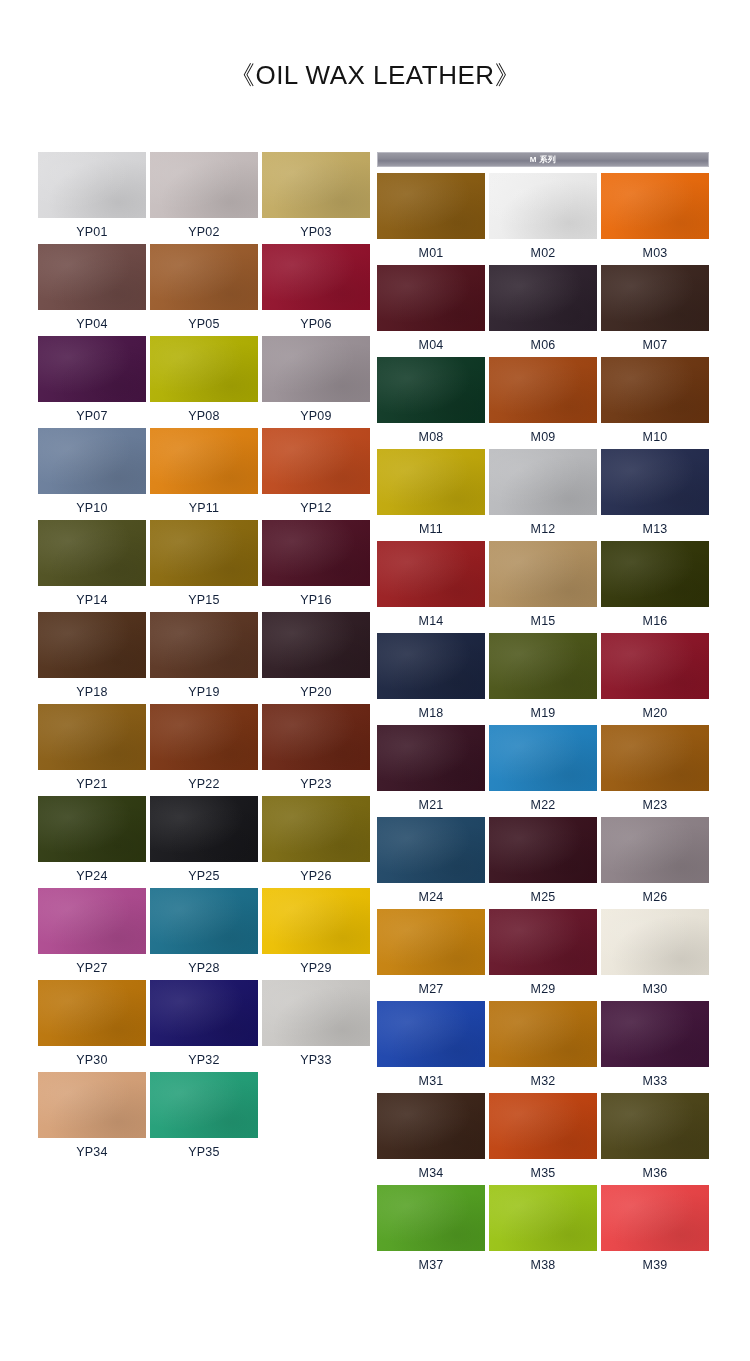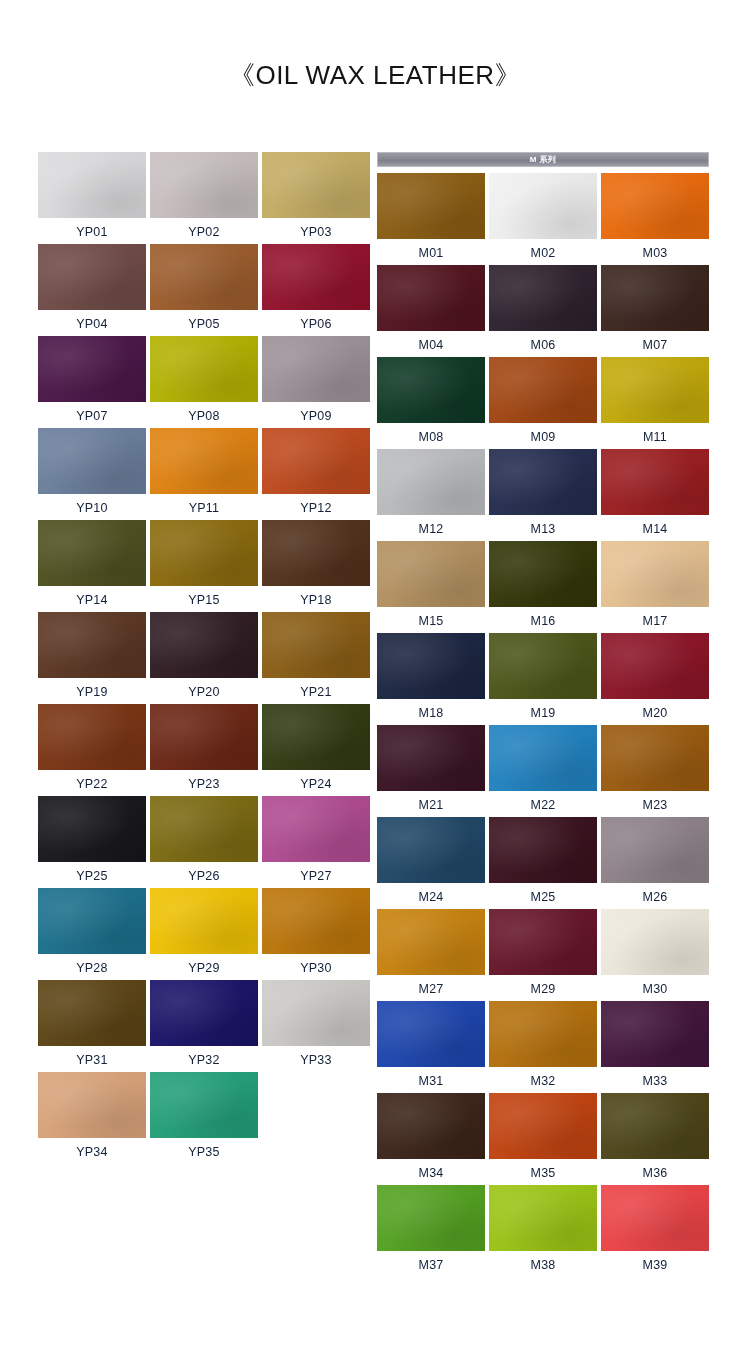--- a/index.html
+++ b/index.html
@@ -174,20 +174,24 @@
         </div>
         <div class="swatch-cell">
           <div class="swatch-chip" style="background: rgb(78, 79, 30);"></div>
           <div class="swatch-label">YP14</div>
         </div>
         <div class="swatch-cell">
           <div class="swatch-chip" style="background: rgb(139, 106, 12);"></div>
           <div class="swatch-label">YP15</div>
         </div>
         <div class="swatch-cell">
+          <div class="swatch-chip" style="background: rgb(77, 16, 35);"></div>
+          <div class="swatch-label">YP16</div>
+        </div>
+        <div class="swatch-cell">
           <div class="swatch-chip" style="background: rgb(81, 48, 26);"></div>
           <div class="swatch-label">YP18</div>
         </div>
         <div class="swatch-cell">
           <div class="swatch-chip" style="background: rgb(91, 53, 34);"></div>
           <div class="swatch-label">YP19</div>
         </div>
         <div class="swatch-cell">
           <div class="swatch-chip" style="background: rgb(46, 27, 34);"></div>
           <div class="swatch-label">YP20</div>
@@ -224,24 +228,20 @@
           <div class="swatch-chip" style="background: rgb(26, 111, 140);"></div>
           <div class="swatch-label">YP28</div>
         </div>
         <div class="swatch-cell">
           <div class="swatch-chip" style="background: rgb(240, 194, 0);"></div>
           <div class="swatch-label">YP29</div>
         </div>
         <div class="swatch-cell">
           <div class="swatch-chip" style="background: rgb(188, 117, 8);"></div>
           <div class="swatch-label">YP30</div>
-        </div>
-        <div class="swatch-cell">
-          <div class="swatch-chip" style="background: rgb(91, 67, 19);"></div>
-          <div class="swatch-label">YP31</div>
         </div>
         <div class="swatch-cell">
           <div class="swatch-chip" style="background: rgb(25, 18, 104);"></div>
           <div class="swatch-label">YP32</div>
         </div>
         <div class="swatch-cell">
           <div class="swatch-chip" style="background: rgb(205, 203, 200);"></div>
           <div class="swatch-label">YP33</div>
         </div>
         <div class="swatch-cell">
@@ -290,20 +290,24 @@
         </div>
         <div class="swatch-cell">
           <div class="swatch-chip" style="background: rgb(12, 55, 35);"></div>
           <div class="swatch-label">M08</div>
         </div>
         <div class="swatch-cell">
           <div class="swatch-chip" style="background: rgb(162, 69, 16);"></div>
           <div class="swatch-label">M09</div>
         </div>
         <div class="swatch-cell">
+          <div class="swatch-chip" style="background: rgb(110, 54, 16);"></div>
+          <div class="swatch-label">M10</div>
+        </div>
+        <div class="swatch-cell">
           <div class="swatch-chip" style="background: rgb(195, 170, 8);"></div>
           <div class="swatch-label">M11</div>
         </div>
         <div class="swatch-cell">
           <div class="swatch-chip" style="background: rgb(187, 188, 191);"></div>
           <div class="swatch-label">M12</div>
         </div>
         <div class="swatch-cell">
           <div class="swatch-chip" style="background: rgb(35, 43, 78);"></div>
           <div class="swatch-label">M13</div>
@@ -314,24 +318,20 @@
         </div>
         <div class="swatch-cell">
           <div class="swatch-chip" style="background: rgb(179, 145, 95);"></div>
           <div class="swatch-label">M15</div>
         </div>
         <div class="swatch-cell">
           <div class="swatch-chip" style="background: rgb(49, 53, 6);"></div>
           <div class="swatch-label">M16</div>
         </div>
         <div class="swatch-cell">
-          <div class="swatch-chip" style="background: rgb(231, 194, 146);"></div>
-          <div class="swatch-label">M17</div>
-        </div>
-        <div class="swatch-cell">
           <div class="swatch-chip" style="background: rgb(26, 36, 64);"></div>
           <div class="swatch-label">M18</div>
         </div>
         <div class="swatch-cell">
           <div class="swatch-chip" style="background: rgb(74, 84, 22);"></div>
           <div class="swatch-label">M19</div>
         </div>
         <div class="swatch-cell">
           <div class="swatch-chip" style="background: rgb(140, 19, 38);"></div>
           <div class="swatch-label">M20</div>

